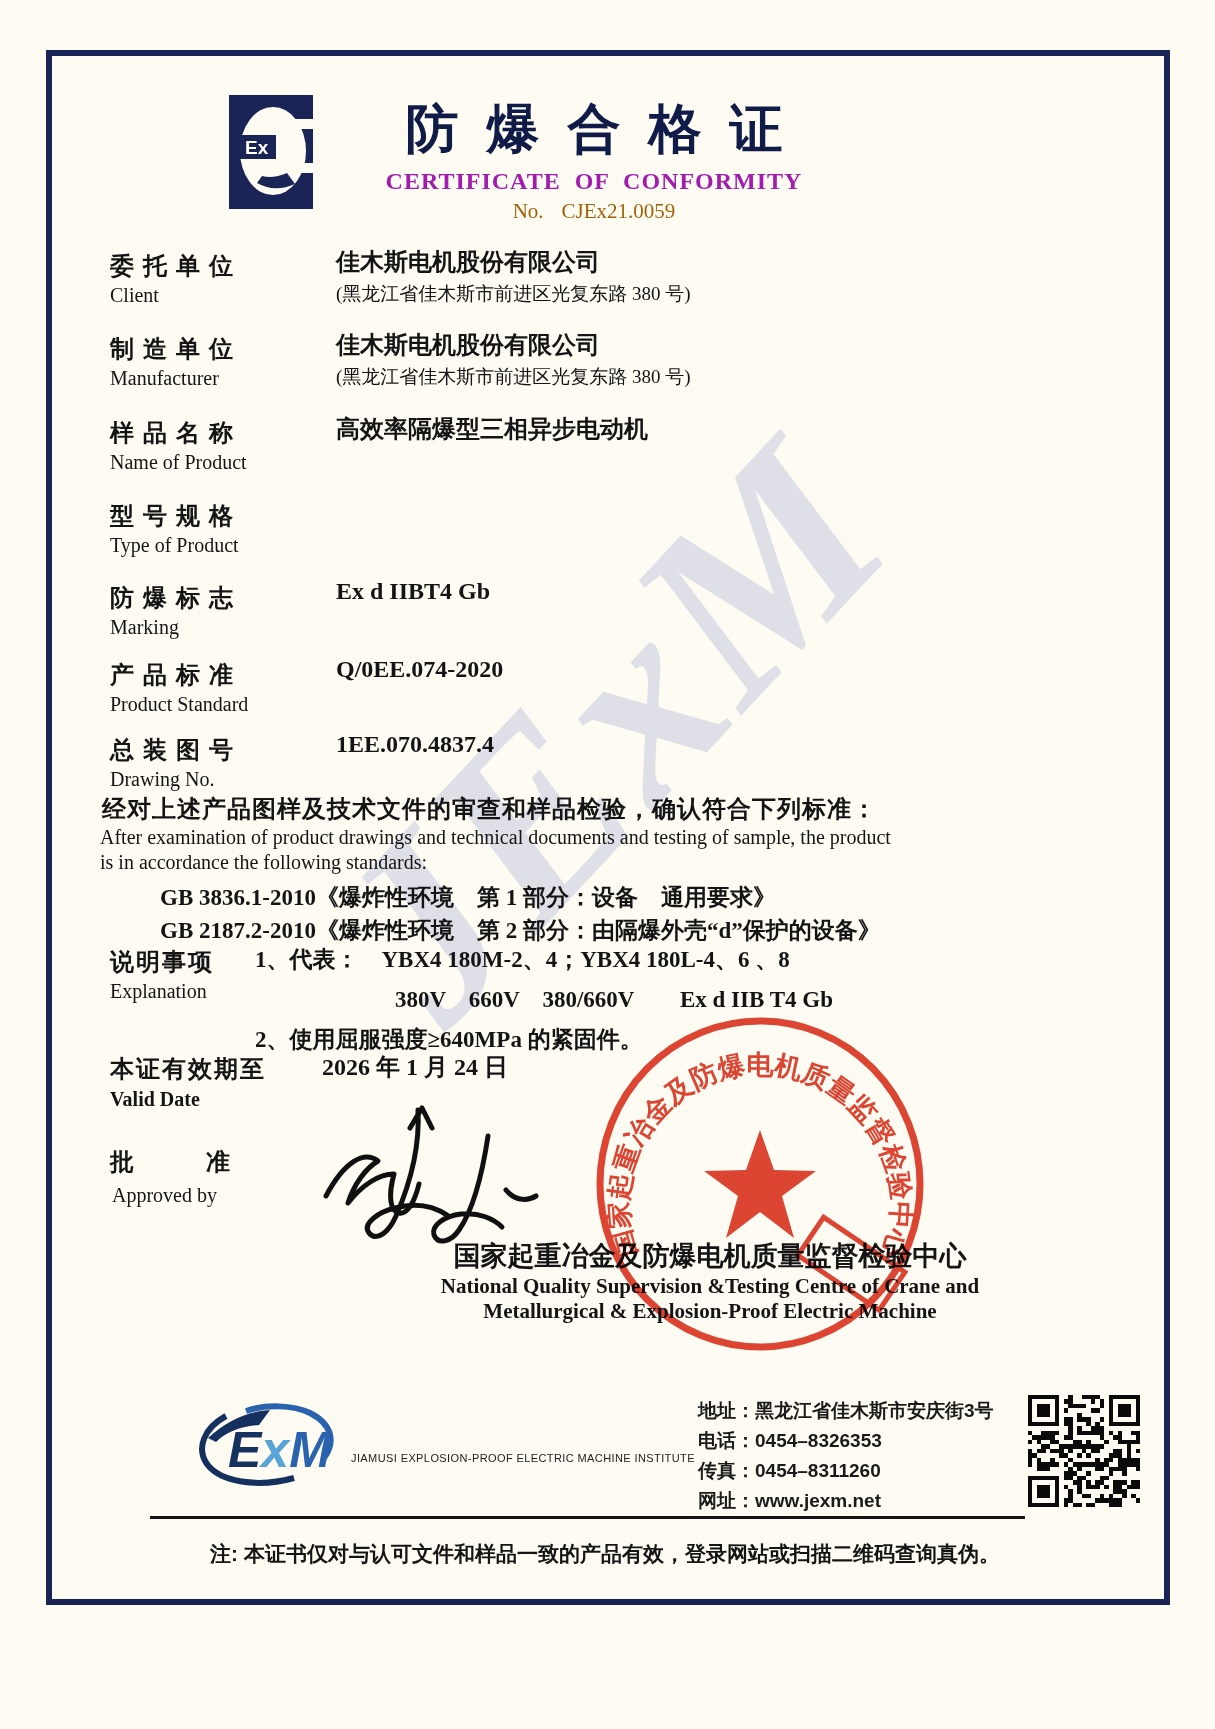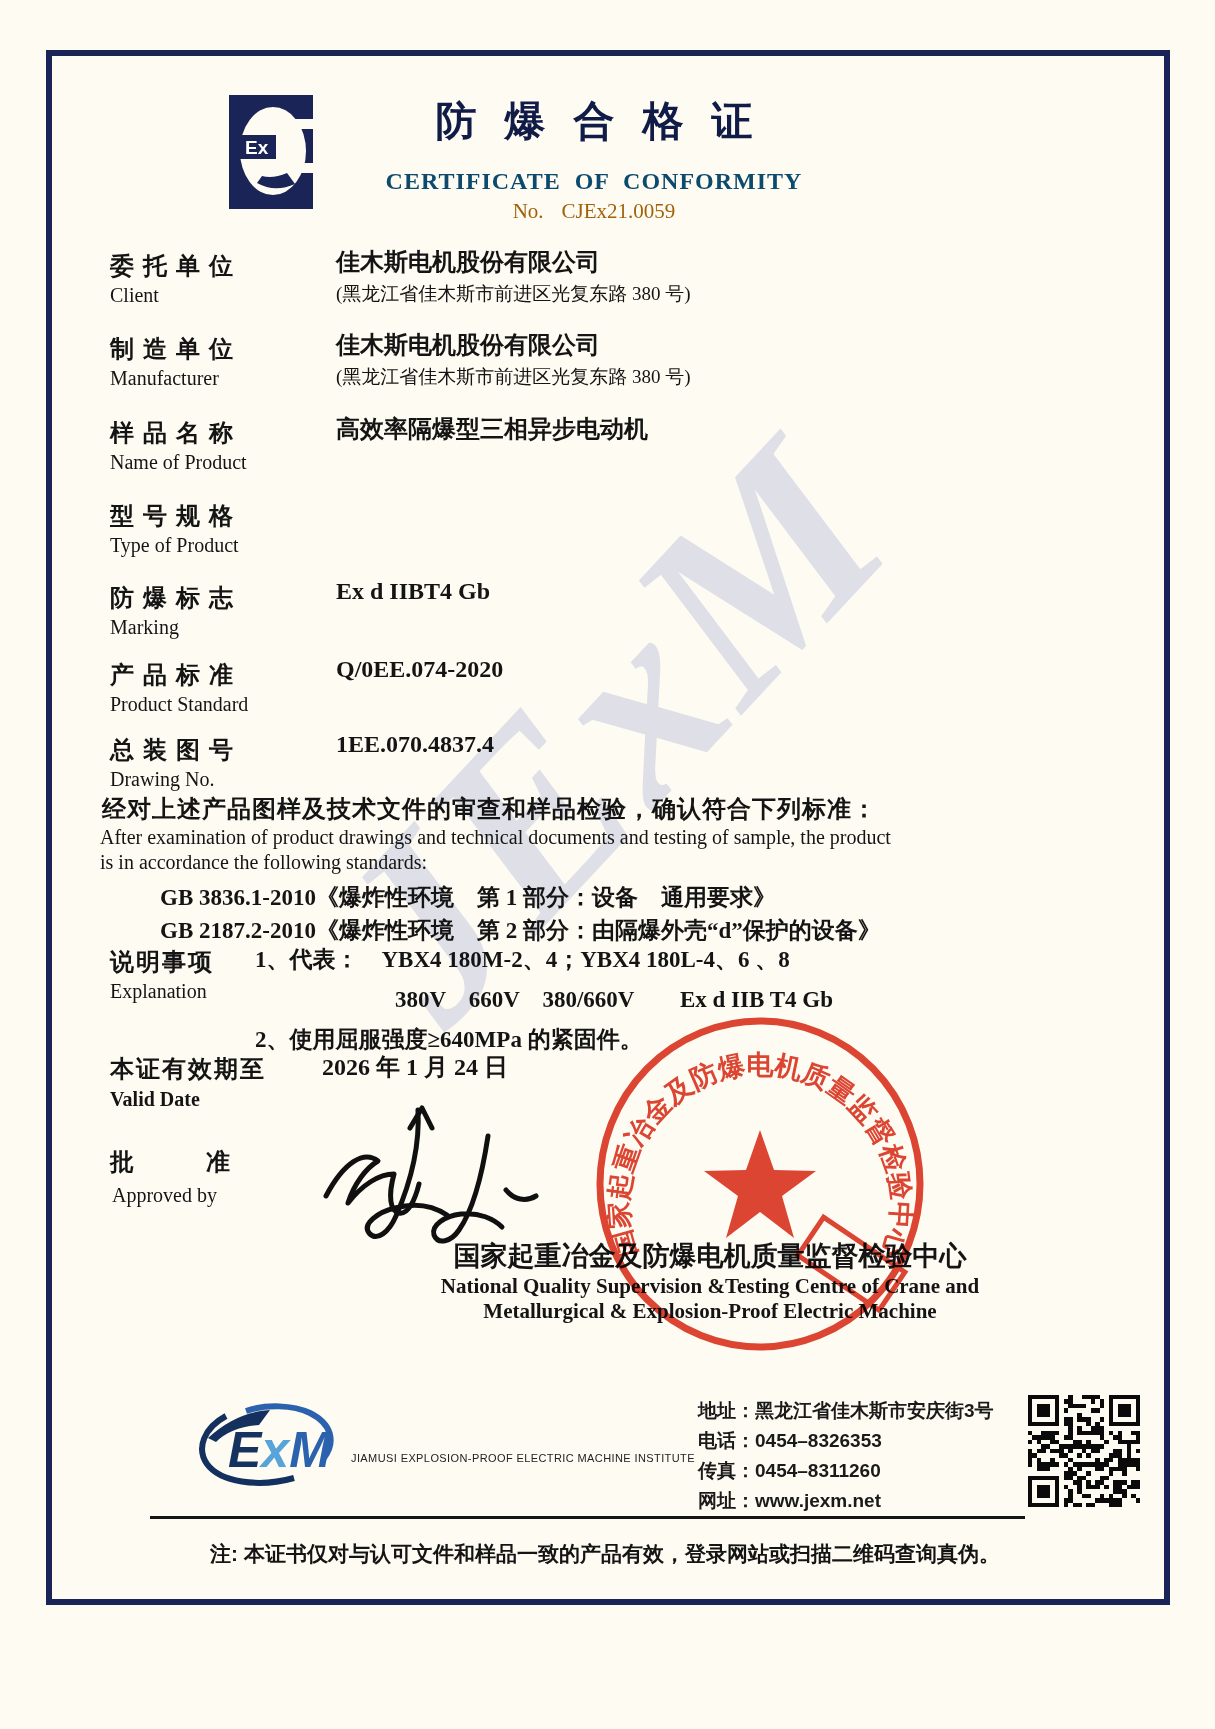--- a/index.html
+++ b/index.html
@@ -4,24 +4,24 @@
 <style>
   html,body{margin:0;padding:0;background:#e8e6de;}
   .page{position:relative;width:1215px;height:1729px;margin:0 auto;background:#fdfbf2;
         font-family:"Liberation Serif",serif;color:#141414;overflow:hidden;}
   .frame{position:absolute;left:46px;top:50px;width:1112px;height:1543px;
          border:6px solid #1a2456;z-index:2;}
   .abs{position:absolute;white-space:nowrap;z-index:4;}
   .watermark{position:absolute;left:110px;top:520px;width:1000px;height:420px;line-height:420px;
              text-align:center;font-size:255px;font-weight:bold;font-style:italic;
              color:rgba(148,152,208,0.28);transform:rotate(-47deg);z-index:1;letter-spacing:4px;}
-  .title{left:294px;top:94px;width:600px;text-align:center;font-size:41px;font-weight:bold;
+  .title{left:294px;top:94px;width:600px;text-align:center;font-size:53px;font-weight:bold;
          color:#111b48;letter-spacing:28px;text-indent:28px;}
   .subtitle{left:294px;top:168px;width:600px;text-align:center;font-size:24px;font-weight:bold;
-            color:#0c4a6e;word-spacing:7px;letter-spacing:1px;}
+            color:#a21caf;word-spacing:7px;letter-spacing:1px;}
   .certno{left:294px;top:199px;width:600px;text-align:center;font-size:21px;font-weight:normal;color:#a16207;}
   .certno span{margin:0 9px;}
   .lzh{font-size:24px;font-weight:bold;letter-spacing:9px;}
   .len{font-size:20px;}
   .val{font-size:24px;font-weight:bold;}
   .sub{font-size:19px;}
   .stmt-zh{font-size:24px;font-weight:bold;letter-spacing:1px;}
   .stmt-en{font-size:20px;}
   .std{font-size:23px;font-weight:bold;}
   .exv{font-size:23px;font-weight:bold;}

